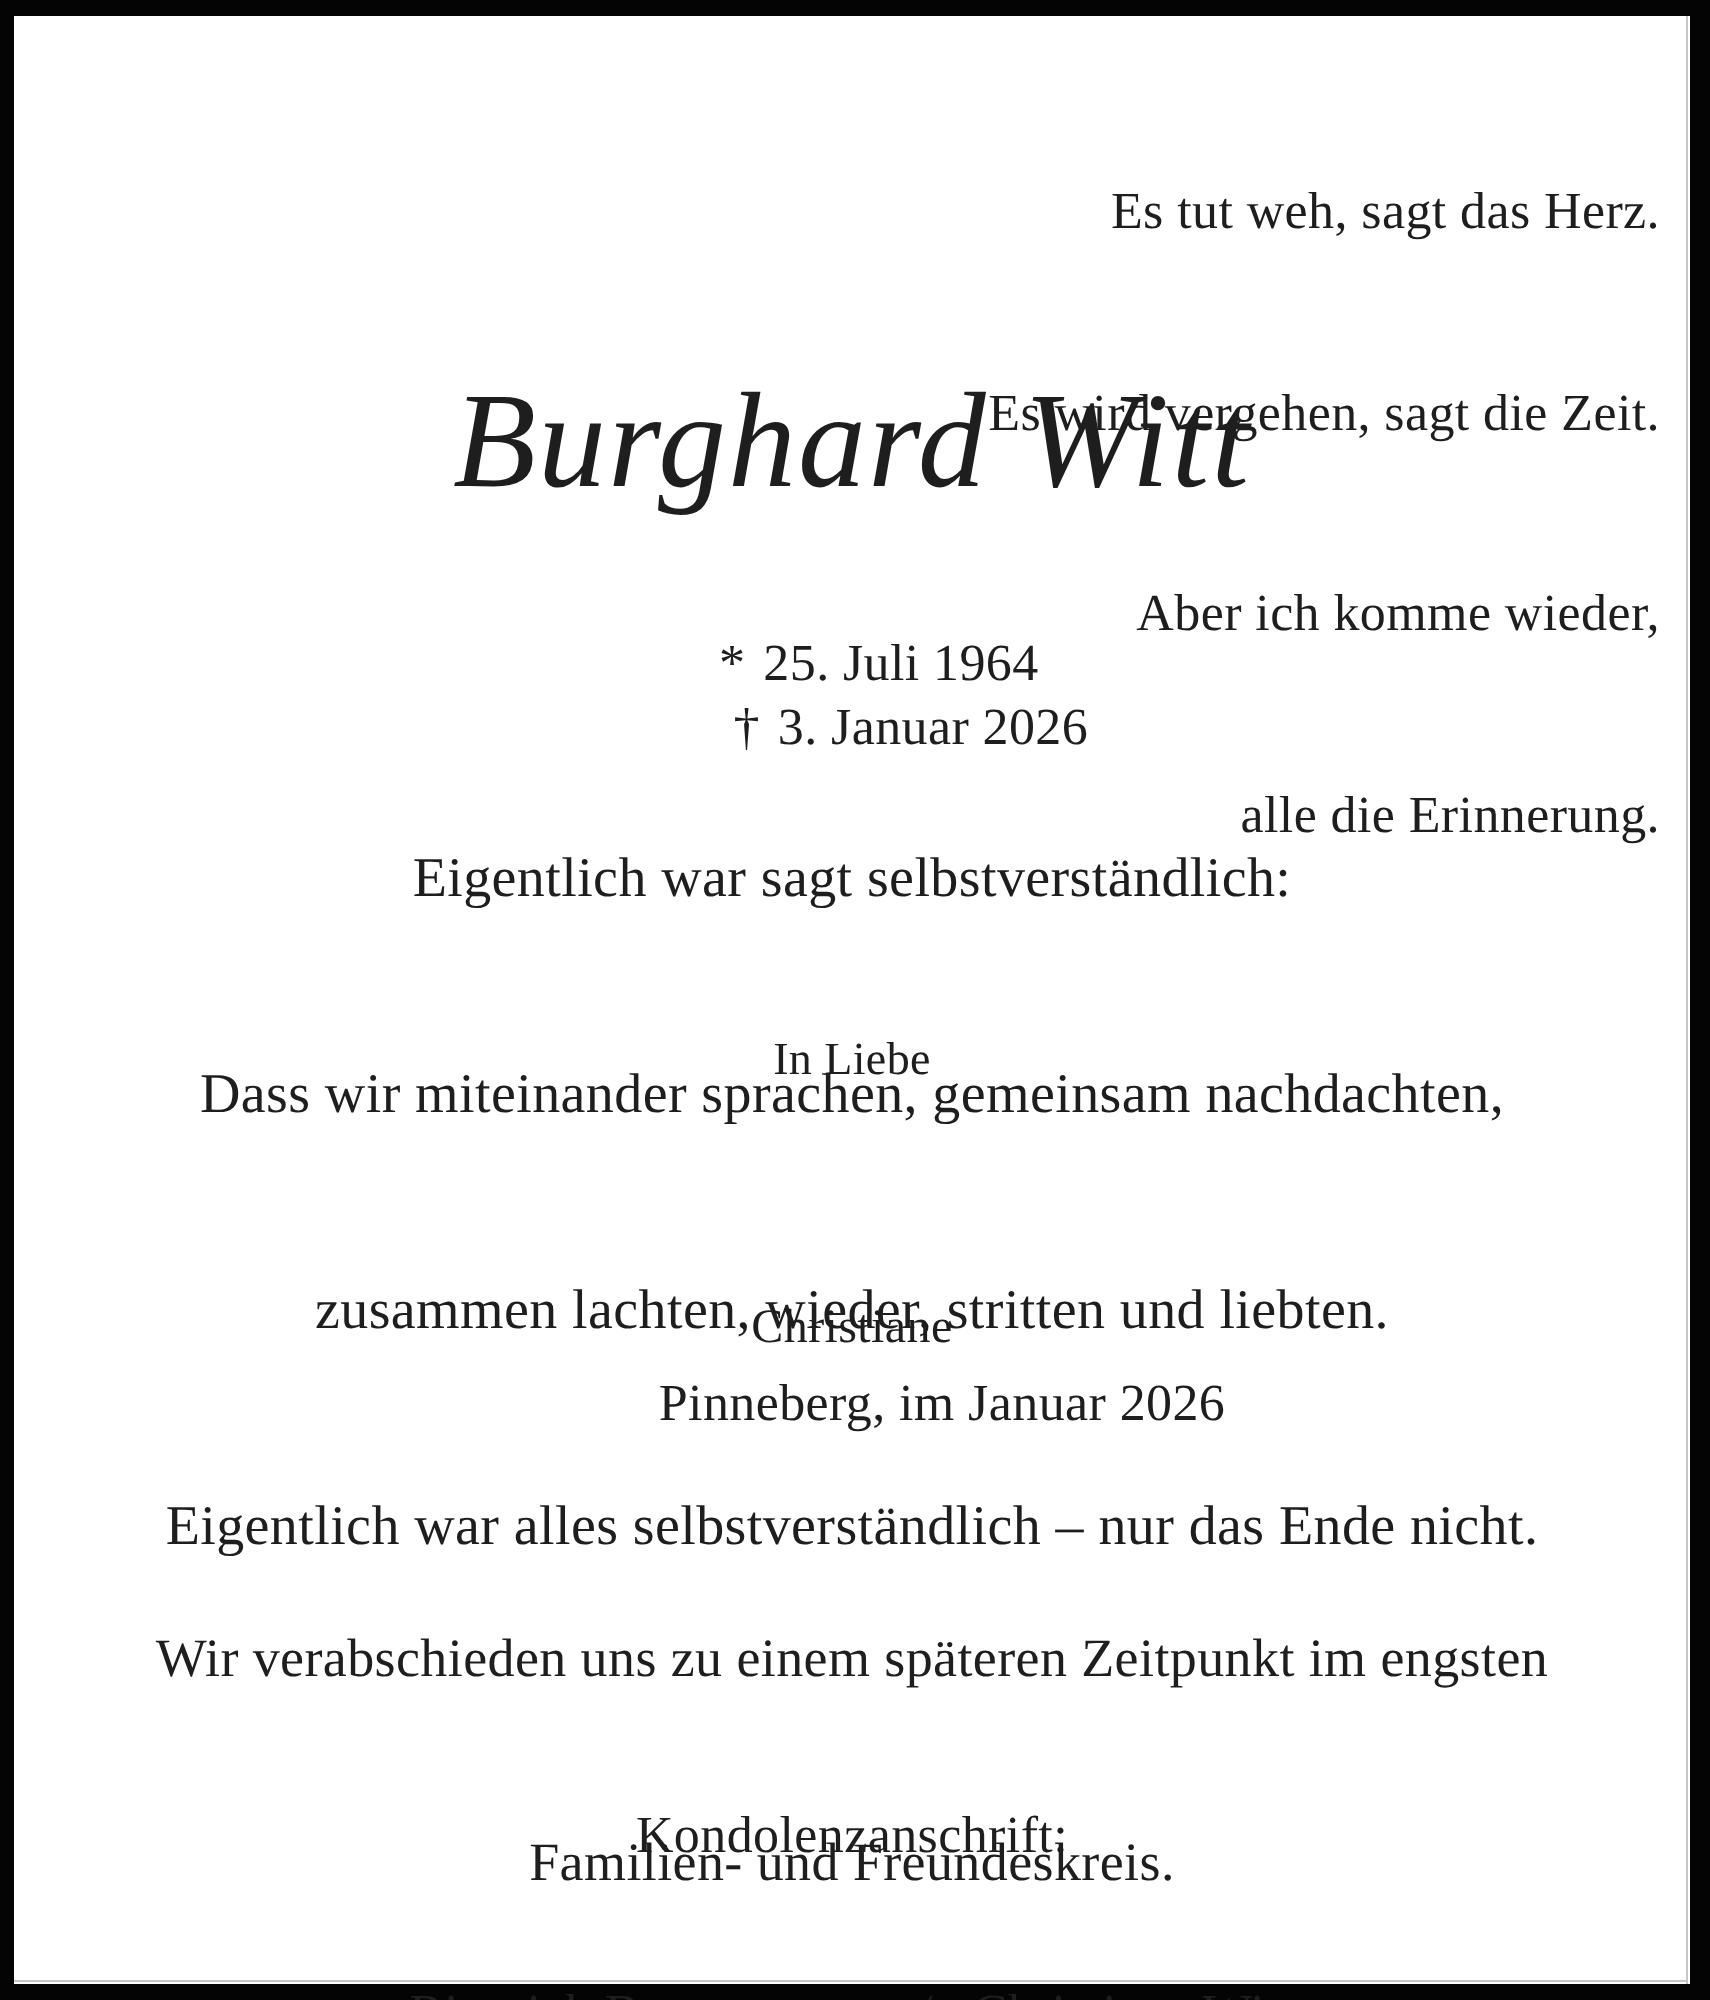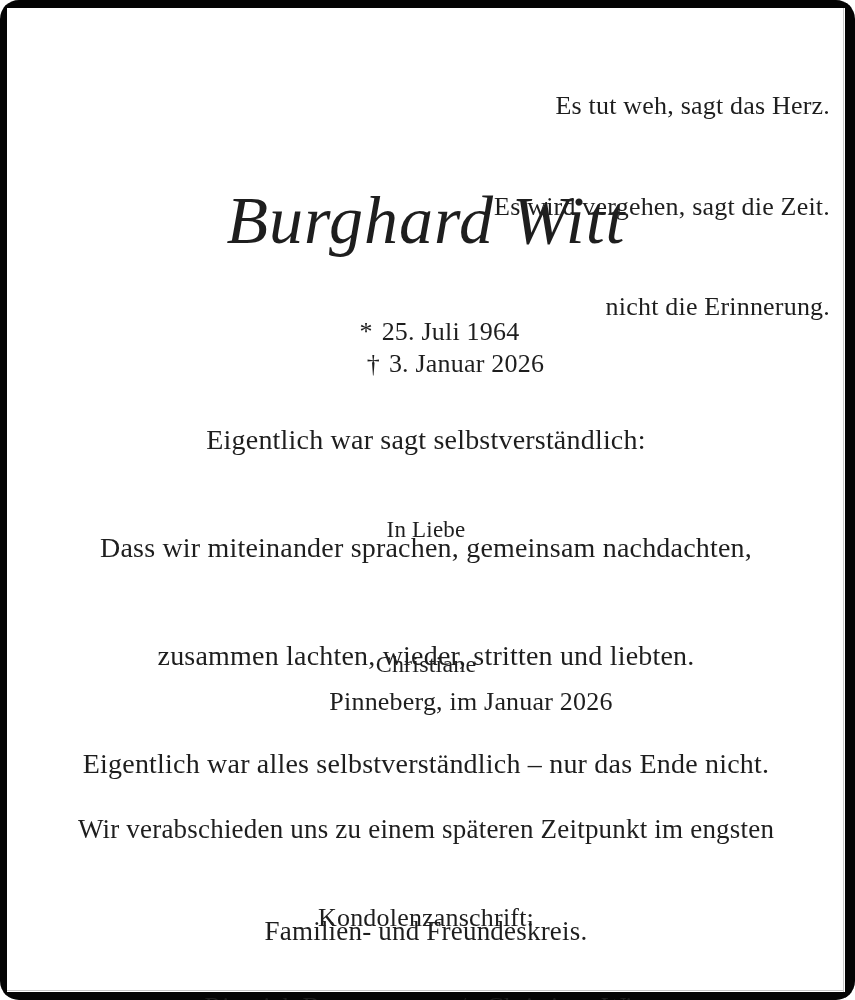--- a/index.html
+++ b/index.html
@@ -8,21 +8,20 @@
     background: #ffffff;
   }
   .page {
     position: relative;
     width: 855px;
     height: 1000px;
     background: #ffffff;
     overflow: hidden;
     font-family: "Liberation Serif", serif;
     color: #1e1e1e;
-    border-radius: 19px;
   }
   
   .bar { position: absolute; background: #040404; }
   .bar-top    { top: 0; left: 0; width: 100%; height: 8px; }
   .bar-left   { top: 0; left: 0; width: 7px;  height: 100%; }
   .bar-right  { top: 0; left: 845px; width: 10px; height: 100%; }
   .bar-bottom { top: 992px; left: 0; width: 100%; height: 8px; }
   .hairline-v { position: absolute; top: 8px; left: 843px; width: 1px; height: 984px; background: #c6c6c6; }
   .hairline-h { position: absolute; top: 990px; left: 7px; width: 837px; height: 1px; background: #c6c6c6; }
 
@@ -96,21 +95,22 @@
   <div class="bar bar-top"></div>
   <div class="bar bar-left"></div>
   <div class="hairline-v"></div>
   <div class="hairline-h"></div>
   <div class="bar bar-right"></div>
   <div class="bar bar-bottom"></div>
 
   <div class="block epigraph">
     <div>Es tut weh, sagt das Herz.</div>
     <div>Es wird vergehen, sagt die Zeit.</div>
-    <div>nicht die Erinnerung.</div>
+    <div>Aber ich komme wieder,</div>
+    <div>alle die Erinnerung.</div>
   </div>
 
   <div class="block deceased-name">Burghard Witt</div>
 
   <div class="block vital-dates">
     <span><span class="sym">*</span><span>25. Juli 1964</span></span>
     <span class="death-group"><span class="sym">†</span><span>3. Januar 2026</span></span>
   </div>
 
   <div class="block tribute">

